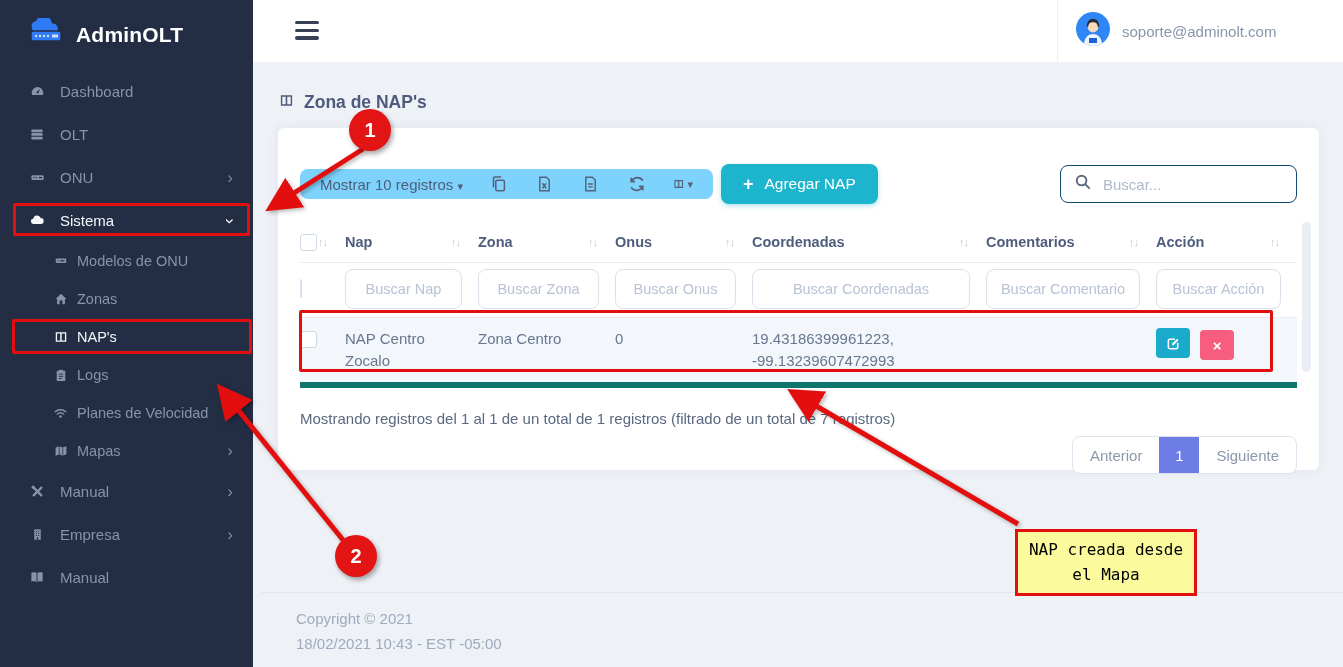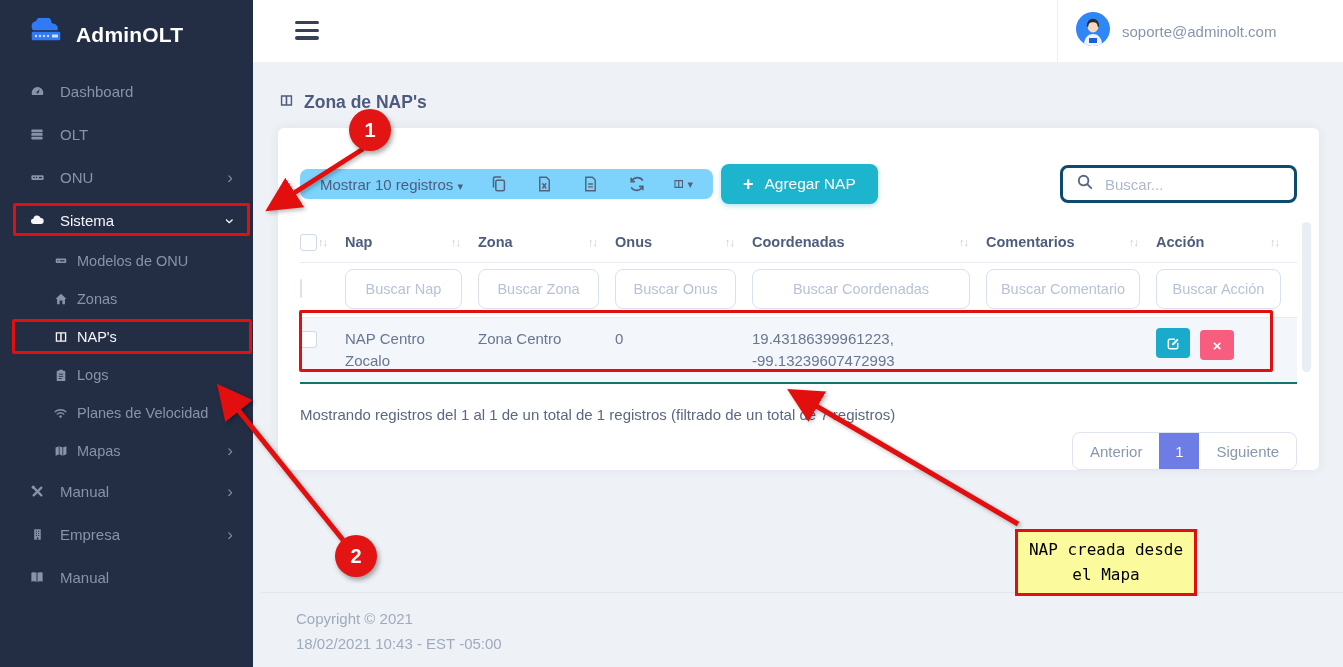--- a/index.html
+++ b/index.html
@@ -34,37 +34,37 @@
   .card { position:absolute; left:25px; top:66px; right:24px; height:342px; background:#fff; border-radius:6px; box-shadow:0 0 12px rgba(40,55,90,.07); padding:36px 22px 0 22px; }
 
   .toolbar-row { display:flex; align-items:center; }
   .lengthbar { display:flex; align-items:center; background:#7dd3fc; border-radius:8px; height:27px; padding:15px 20px; gap:26px; }
   .length-label { color:#4f5d7d; font-size:15px; white-space:nowrap; cursor:pointer; }
   .length-label .caret { font-size:11px; color:#4f5d7d; margin-left:4px; }
   .tb-icon { width:20px; height:19px; color:#56607a; display:flex; align-items:center; justify-content:center; cursor:pointer; }
   .tb-icon .caret { font-size:11px; margin-left:3px; }
   .add-btn { margin-left:8px; background:#1db4cd; color:#fff; border:none; height:40px; border-radius:8px; padding:0 22px; font-size:15.5px; font-family:inherit; display:flex; align-items:center; gap:11px; cursor:pointer; box-shadow:0 2px 5px rgba(29,180,205,.35); }
   .add-btn .plus { font-size:18px; font-weight:700; }
-  .searchbox { margin-left:auto; width:237px; height:38px; background:#fff; border:3px solid #0c4a6e; border-radius:8px; display:flex; align-items:center; gap:11px; padding:0 13px; }
+  .searchbox { margin-left:auto; width:237px; height:38px; background:#fff; border:1px solid #0c4a6e; border-radius:8px; display:flex; align-items:center; gap:11px; padding:0 13px; }
   .searchbox input { border:none; outline:none; flex:1; font-size:15px; font-family:inherit; color:#5a6880; background:transparent; }
   .searchbox input::placeholder { color:#aeb9c9; }
 
   
   .tbl { margin-top:18px; }
   .trow { display:grid; grid-template-columns:45px 133px 137px 137px 234px 170px 1fr; }
   .th { height:40px; display:flex; align-items:center; justify-content:space-between; padding-right:18px; color:#4f5d7d; font-weight:700; font-size:14.5px; cursor:pointer; }
   .sorts { color:#c5cedd; font-size:11px; letter-spacing:-1px; white-space:nowrap; }
   .hrule { border-bottom:1px solid #e9edf3; }
   .checkbox { width:17px; height:17px; border:1.5px solid #cfd8e5; border-radius:3px; background:#fff; cursor:pointer; }
   .filters { padding:6px 0 8px 0; align-items:center; }
   .filters .fcell { padding-right:16px; }
   .filter-input { width:100%; height:40px; border:1px solid #d9e1ec; border-radius:8px; text-align:center; font-size:14.5px; font-family:inherit; color:#5a6880; outline:none; }
   .filter-input::placeholder { color:#b8c2d4; }
   .filter-box { width:38px; height:40px; border:1px solid #d9e1ec; border-radius:8px; background:#fff; }
-  .datarow { background:#f3f6fa; border-top:1px solid #e7ecf3; border-bottom:2px solid #0f766e; min-height:61px; padding:10px 0; align-items:start; }
+  .datarow { background:#f3f6fa; border-top:1px solid #e7ecf3; border-bottom:6px solid #0f766e; min-height:61px; padding:10px 0; align-items:start; }
   .dcell { color:#68778f; font-size:15px; line-height:22px; padding-right:20px; }
   .act-btn { width:34px; height:30px; border:none; border-radius:4px; display:inline-flex; align-items:center; justify-content:center; cursor:pointer; }
   .act-edit { background:#1aabcc; margin-right:6px; }
   .act-del { background:#f75d7e; color:#fff; font-size:15px; font-weight:700; }
   .tbl-scrollbar { position:absolute; right:8px; top:94px; width:9px; height:150px; background:#e9eef5; border-radius:5px; cursor:pointer; }
 
   .info-text { margin-top:22px; color:#5a6880; font-size:15px; }
   .pagi-row { display:flex; justify-content:flex-end; margin-top:9px; }
   .pagi { display:inline-flex; border:1px solid #dfe5ee; border-radius:8px; overflow:hidden; background:#fff; height:38px; }
   .pg { display:flex; align-items:center; padding:0 17px; color:#8a97ad; font-size:15px; cursor:pointer; }

